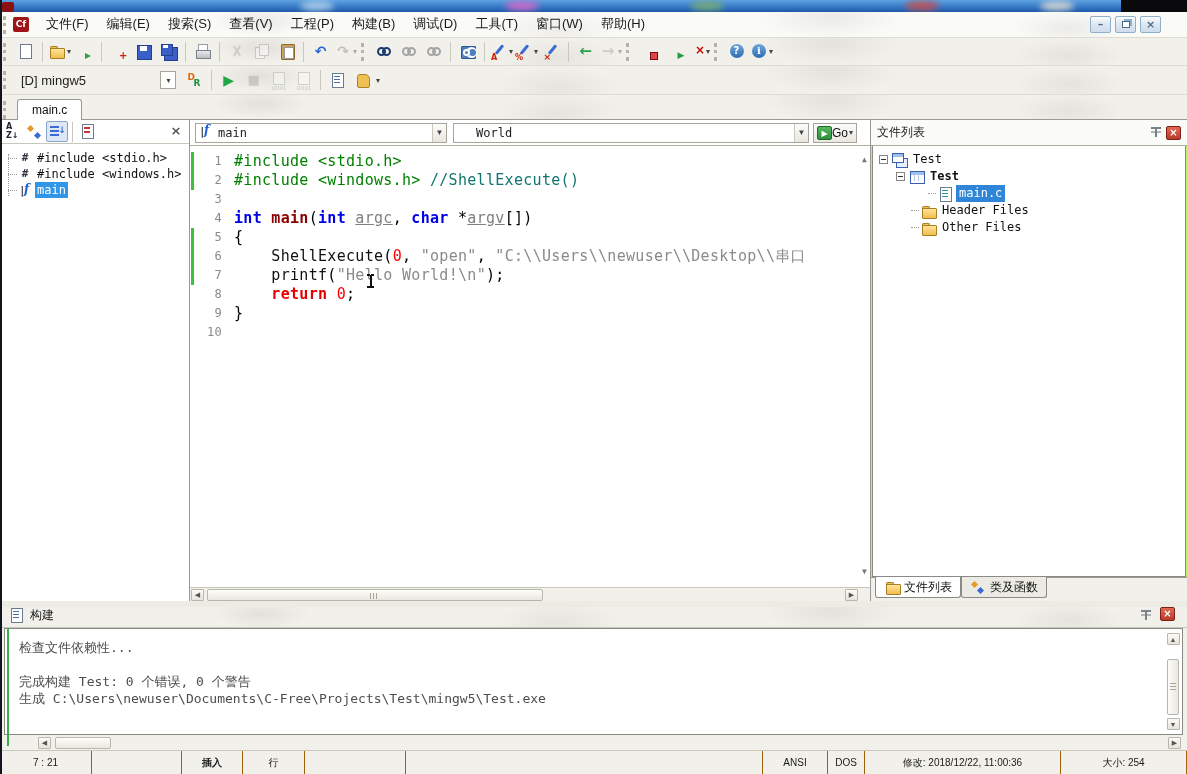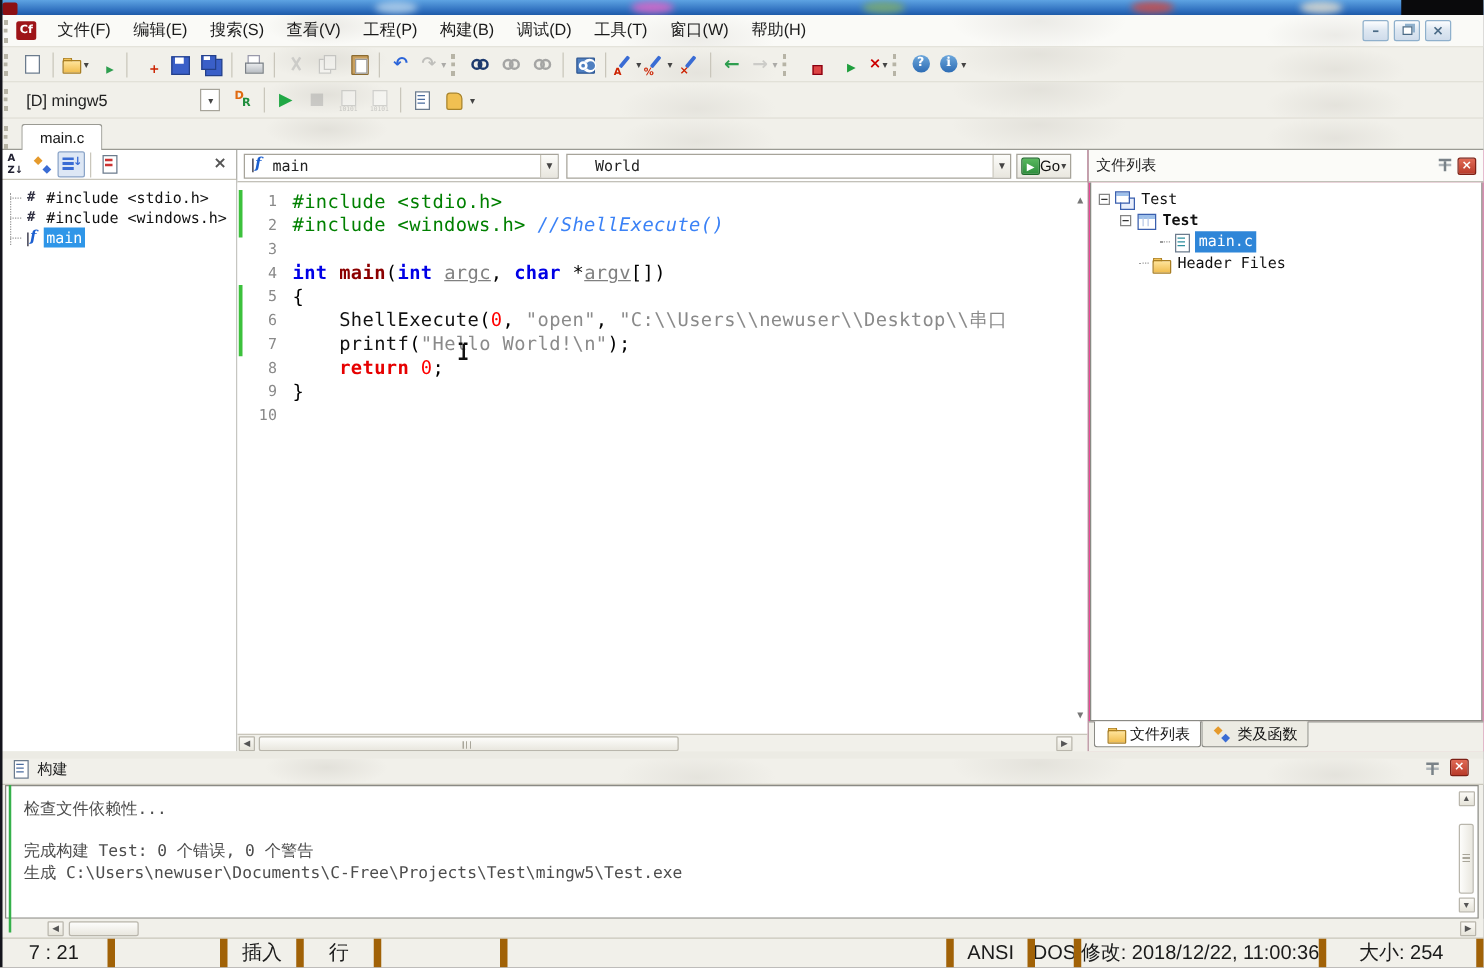--- a/index.html
+++ b/index.html
@@ -143,41 +143,41 @@
   .combo{height:20px;background:#fff;border:1px solid #a7a49a;display:flex;align-items:center;font-size:12px;position:relative}
   .combo .val{flex:1;padding-left:4px;font:12px "DejaVu Sans Mono",monospace;color:#222}
   .combo .drop{width:14px;height:100%;border-left:1px solid #c9c6bb;display:flex;align-items:center;justify-content:center;font-size:8px;color:#444;background:linear-gradient(#fcfcfa,#e8e6de)}
   .funccombo{width:252px;margin-right:6px}
   .searchcombo{width:356px;margin-right:4px}
   .searchcombo .val{padding-left:22px}
   .gobtn{height:20px;border:1px solid #a7a49a;background:linear-gradient(#fcfcfa,#e9e7df);display:flex;align-items:center;padding:0 3px;font-size:12px;gap:0}
   .codearea{flex:1;position:relative;background:#fff;overflow:hidden;font:15px/19px "DejaVu Sans Mono",monospace;letter-spacing:.3px;padding-top:6px}
   .code-line{display:flex;height:19px;white-space:pre}
   .ln{width:44px;text-align:right;padding-right:12px;color:#8a8a8a;font-size:12px;flex:0 0 auto}
-  .s-pp{color:#008000}.s-cm{color:#3b82f6;font-style:italic}.s-kw{color:#0000e6;font-weight:bold}
+  .s-pp{color:#008000}.s-cm{color:#0f766e;}.s-kw{color:#0000e6;font-weight:bold}
   .s-mn{color:#8b0000;font-weight:bold}.s-ar{color:#808080;text-decoration:underline}
   .s-nu{color:#ff0000}.s-st{color:#8a8a8a}.s-rt{color:#e60000;font-weight:bold}.s-pl{color:#000}
   .chbar{position:absolute;left:1px;width:3px;background:#3cc13c}
   .vup{position:absolute;right:3px;top:4px;font-size:8px;color:#777}
   .vdn{position:absolute;right:3px;bottom:6px;font-size:8px;color:#777}
   .ibeam{position:absolute;left:176px;top:128px;width:9px;height:14px}
   .ibeam::before{content:"";position:absolute;left:4px;top:1px;width:1.6px;height:12px;background:#111}
   .ibeam::after{content:"";position:absolute;left:1px;top:0;width:7px;height:2px;
      border-left:3px solid #111;border-right:3px solid #111;box-sizing:border-box;background:transparent;
      box-shadow:0 12px 0 -0px #111}
   .ehscroll{height:14px;background:#f1f0ea;border-top:1px solid #c9c6bb;display:flex;align-items:center;padding:0 1px;position:relative}
   .sbtn{width:13px;height:12px;background:linear-gradient(#fbfaf6,#e6e4da);border:1px solid #b9b6ac;border-radius:1px;
     display:flex;align-items:center;justify-content:center;font-size:7px;color:#555;flex:0 0 auto}
   .sthumb{height:12px;background:linear-gradient(#fdfdfb,#e9e7df);border:1px solid #b9b6ac;border-radius:2px;position:relative}
   .sthumb::after{content:"";position:absolute;left:50%;top:3px;width:9px;height:6px;margin-left:-5px;
     background:repeating-linear-gradient(90deg,#a9a69a 0 1px,transparent 1px 3px)}
   .ethumb{width:336px;margin-left:3px}
   .ehscroll .rbtn{position:absolute;right:12px;top:1px}
   
-  .rightpanel{width:317px;display:flex;flex-direction:column;background:#ec4899;border-left:1px solid #9a9a93}
+  .rightpanel{width:317px;display:flex;flex-direction:column;background:#bef264;border-left:1px solid #9a9a93}
   .rp-header{height:26px;display:flex;align-items:center;padding:0 6px;border-bottom:1px solid #b0ada2;background:#fbfbf8}
   .rp-title{font-size:12px;color:#222}
   .rp-header .spacer{flex:1}
   .rp-tree{flex:1;background:#fff;border:1px solid #8a8a84;border-top:none;margin:0 1px;overflow:hidden;
     font:12px/17px "DejaVu Sans Mono",monospace;padding-top:5px}
   .trow{display:flex;align-items:center;height:17px;white-space:nowrap}
   .tindent{flex:0 0 auto;border-bottom:0}
   .tdash{width:8px;height:1px;border-top:1px dotted #9a9a9a;flex:0 0 auto}
   .texp{width:9px;height:9px;background:#fff;border:1px solid #848484;position:relative;flex:0 0 auto;margin:0 2px}
   .texp::after{content:"";position:absolute;left:1px;top:3px;width:5px;height:1px;background:#333}
@@ -203,21 +203,21 @@
   .bvthumb{width:12px;height:56px;margin-top:14px;background:linear-gradient(90deg,#fdfdfb,#e9e7df);border:1px solid #b9b6ac;border-radius:2px;position:relative}
   .bvthumb::after{content:"";position:absolute;top:50%;left:2px;width:6px;height:9px;margin-top:-4px;
     background:repeating-linear-gradient(180deg,#a9a69a 0 1px,transparent 1px 3px)}
   .bvdn{margin-top:auto}
   .bp-hscroll{position:absolute;left:0;top:128px;width:1187px;height:15px;background:#f1f0ea;display:flex;align-items:center}
   .bp-hscroll .sbtn.l{margin-left:38px}
   .bp-hthumb{width:56px;height:12px;margin-left:4px;background:linear-gradient(#fdfdfb,#e9e7df);border:1px solid #b9b6ac;border-radius:2px}
   .bp-hscroll .sbtn.r{margin-left:auto;margin-right:6px}
   
   .statusbar{position:absolute;left:0;top:750px;width:1187px;height:24px;background:#f1f0ea;border-top:1px solid #c9c6bb;display:flex;align-items:stretch}
-  .scell{border-right:6px solid #a16207;display:flex;align-items:center;justify-content:center;font-size:16px;color:#1a1a1a;white-space:nowrap;overflow:hidden}
+  .scell{border-right:1px solid #a16207;display:flex;align-items:center;justify-content:center;font-size:10px;color:#1a1a1a;white-space:nowrap;overflow:hidden}
   .scell.flex{flex:1}
   
   .leftedge{position:absolute;left:0;top:0;width:2px;height:774px;background:#14141c;z-index:40}
   .greenline{position:absolute;left:7px;top:628px;width:2px;height:118px;background:#35b04a;z-index:30}
 </style>
 </head>
 <body>
 
 <div id="app">
 
@@ -504,20 +504,26 @@
             <span class="tdash"></span>
             <i class="ico I-cfile"></i>
             <span class="tlabel sel">main.c</span>
           </div>
           <div class="trow">
             <span class="tindent" style="width: 38px;"></span>
             <span class="tdash"></span>
             <i class="ico I-folder"></i>
             <span class="tlabel">Header Files</span>
           </div>
+          <div class="trow">
+            <span class="tindent" style="width: 38px;"></span>
+            <span class="tdash"></span>
+            <i class="ico I-folder"></i>
+            <span class="tlabel">Other Files</span>
+          </div>
         </div>
       <div class="rp-tabs" id="rp-tabs">
           <div class="rtab active">
             <i class="ico I-folder"></i>
             <span>文件列表</span>
           </div>
           <div class="rtab">
             <i class="ico I-sorttype"></i>
             <span>类及函数</span>
           </div>
@@ -547,21 +553,21 @@
     <div class="bp-hscroll">
       <span class="sbtn l">◀</span>
       <span class="bp-hthumb"></span>
       <span class="sbtn r">▶</span>
     </div>
   </div>
 
   <div class="statusbar" id="statusbar">
       <div class="scell" style="width: 92px;">7 : 21</div>
       <div class="scell" style="width: 90px;"></div>
-      <div class="scell" style="width: 61px;">插入</div>
+      <div class="scell" style="width: 61px; font-weight: bold;">插入</div>
       <div class="scell" style="width: 62px;">行</div>
       <div class="scell" style="width: 101px;"></div>
       <div class="scell flex"></div>
       <div class="scell" style="width: 65px;">ANSI</div>
       <div class="scell" style="width: 37px;">DOS</div>
       <div class="scell" style="width: 196px;">修改: 2018/12/22, 11:00:36</div>
       <div class="scell" style="width: 126px;">大小: 254</div>
     </div>
 
   <div class="leftedge"></div>

